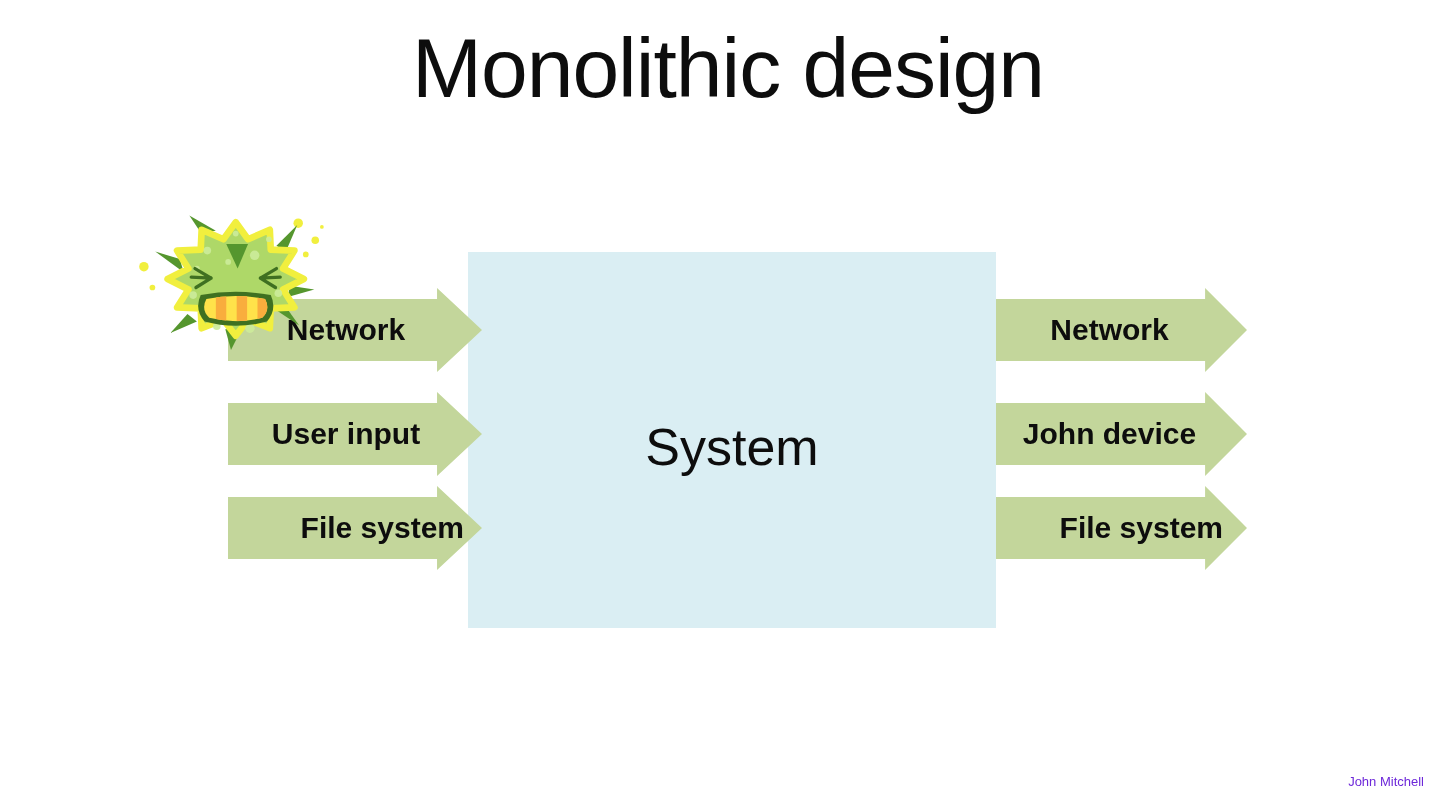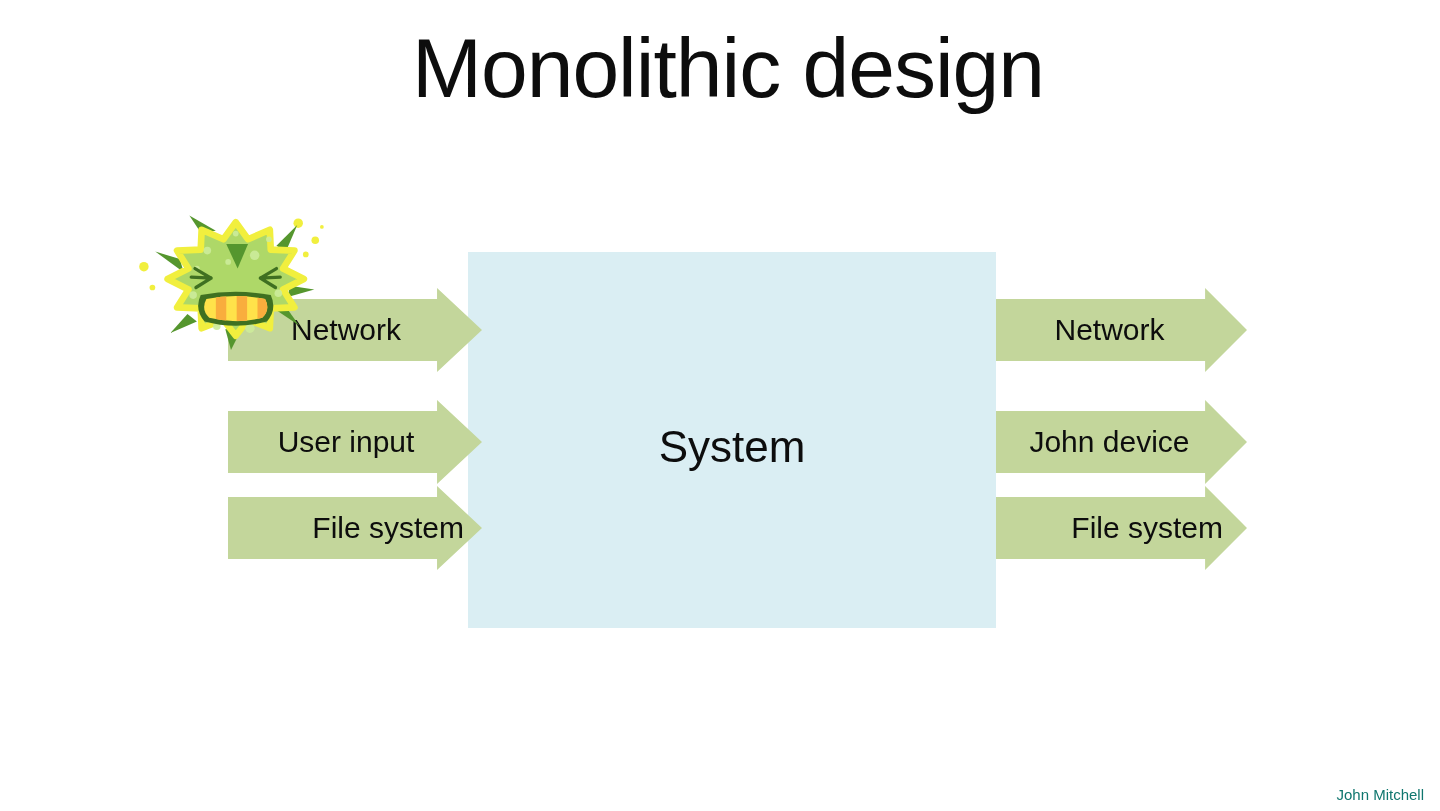--- a/index.html
+++ b/index.html
@@ -23,58 +23,59 @@
   }
   .system-box{
     position:absolute;
     left:468px;top:252px;
     width:528px;height:376px;
     background:var(--box,#daeef3);
     display:flex;align-items:center;justify-content:center;
     z-index:1;
   }
   .system-box .label{
-    font-size:44px;
+    font-size:52px;
     color:var(--text,#0d0d0d);
     margin-top:13px;
   }
   .arrow{
     position:absolute;
     height:84px;
     background:var(--arrow,#c3d69b);
     display:flex;align-items:center;justify-content:center;
     font-size:30px;
     color:var(--text,#0d0d0d);
     z-index:2;
     white-space:nowrap;
+    font-weight:bold;
   }
   .arrow.in{
     left:228px;width:254px;
     padding-right:18px;box-sizing:border-box;
     clip-path:polygon(0 13%,82.3% 13%,82.3% 0,100% 50%,82.3% 100%,82.3% 87%,0 87%);
   }
   .arrow.out{
     left:996px;width:251px;
     padding-right:24px;box-sizing:border-box;
     clip-path:polygon(0 13%,83.3% 13%,83.3% 0,100% 50%,83.3% 100%,83.3% 87%,0 87%);
   }
   .row1{top:288px;}
-  .row2{top:400px;}
+  .row2{top:392px;}
   .row3{top:486px;justify-content:flex-end;}
   .virus{
     position:absolute;
     left:136px;top:208px;
     width:190px;height:142px;
     z-index:3;
   }
   .attribution{
     position:absolute;
-    right:16px;bottom:8px;
-    font-size:15px;
-    color:#0f766e;
+    right:16px;bottom:22px;
+    font-size:13px;
+    color:#6d28d9;
   }
 </style>
 </head>
 <body>
 
 <div class="slide">
 
   <h1 class="slide-title">Monolithic design</h1>
 
   <svg class="virus" viewBox="0 0 200 150" aria-hidden="true">

